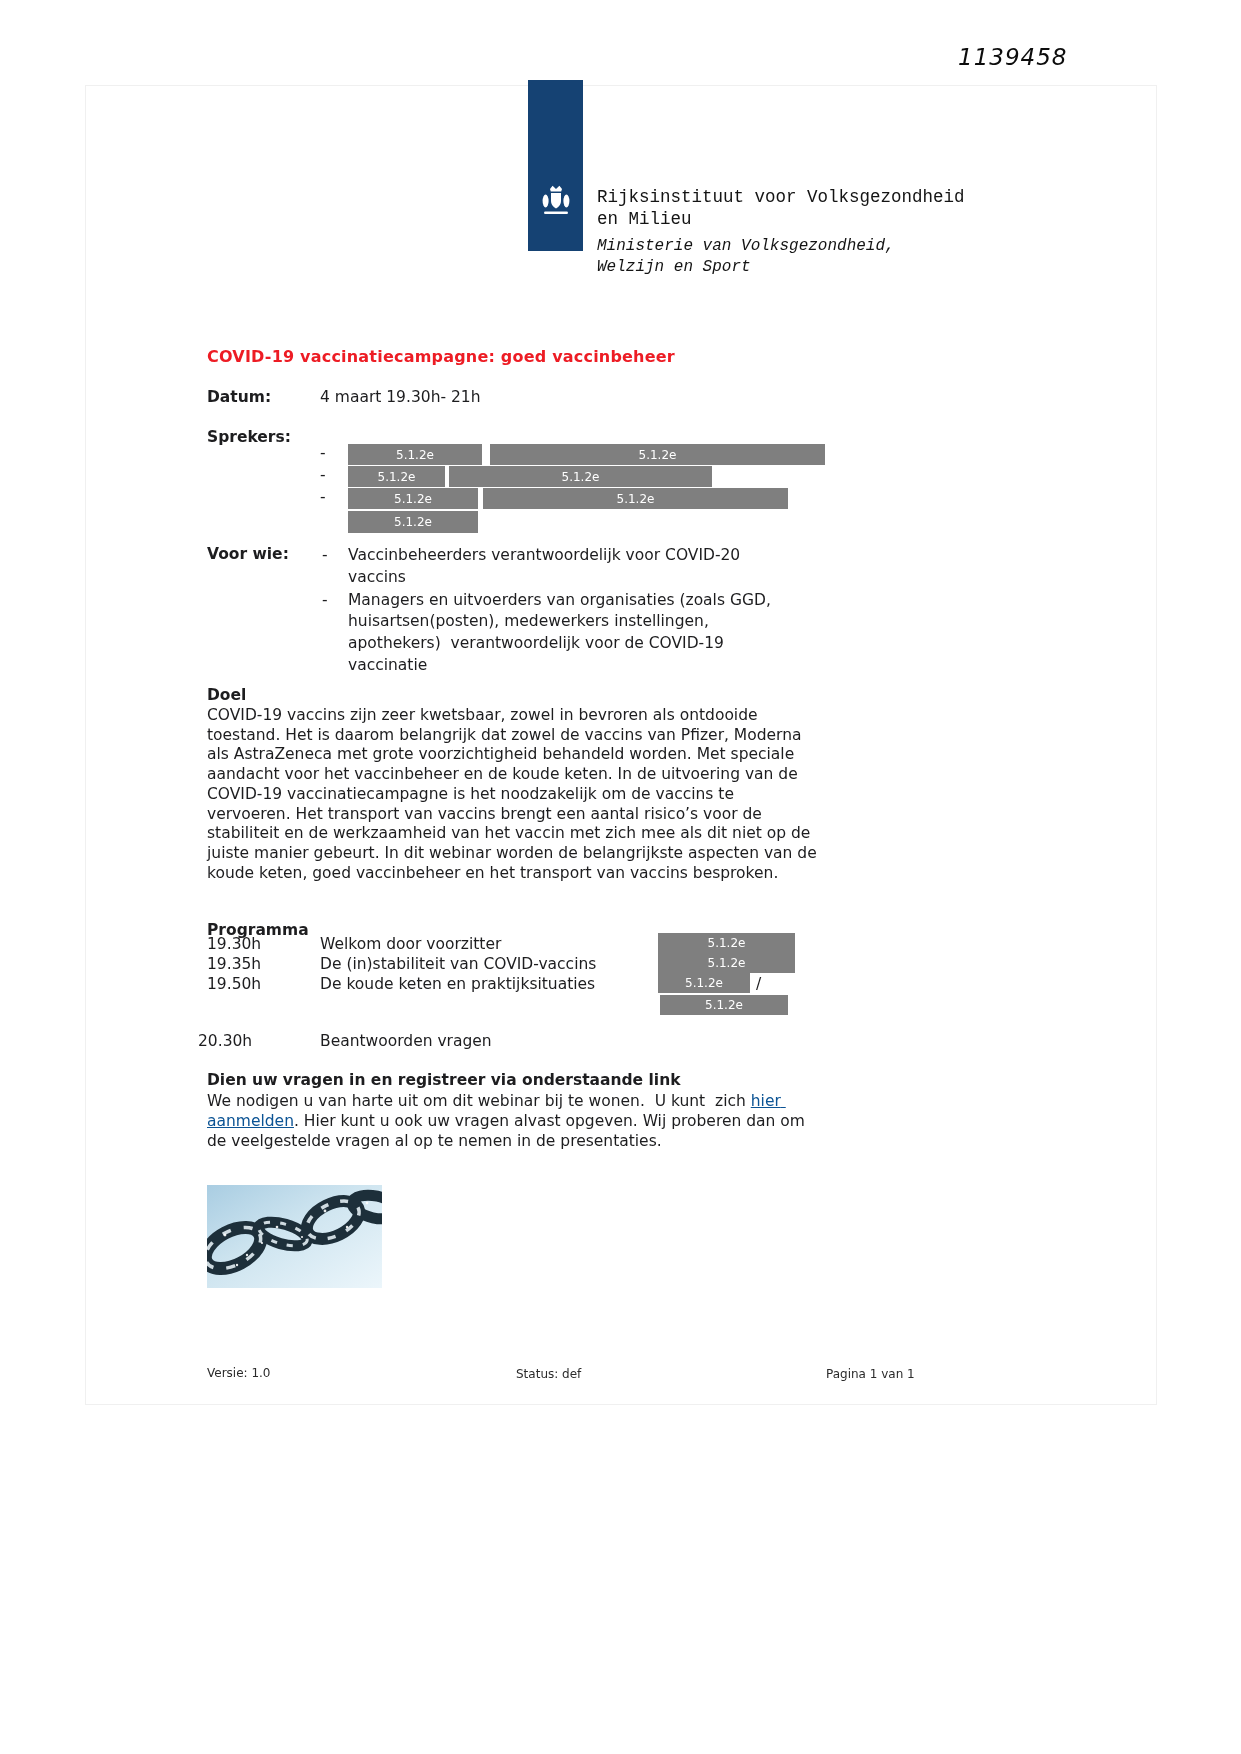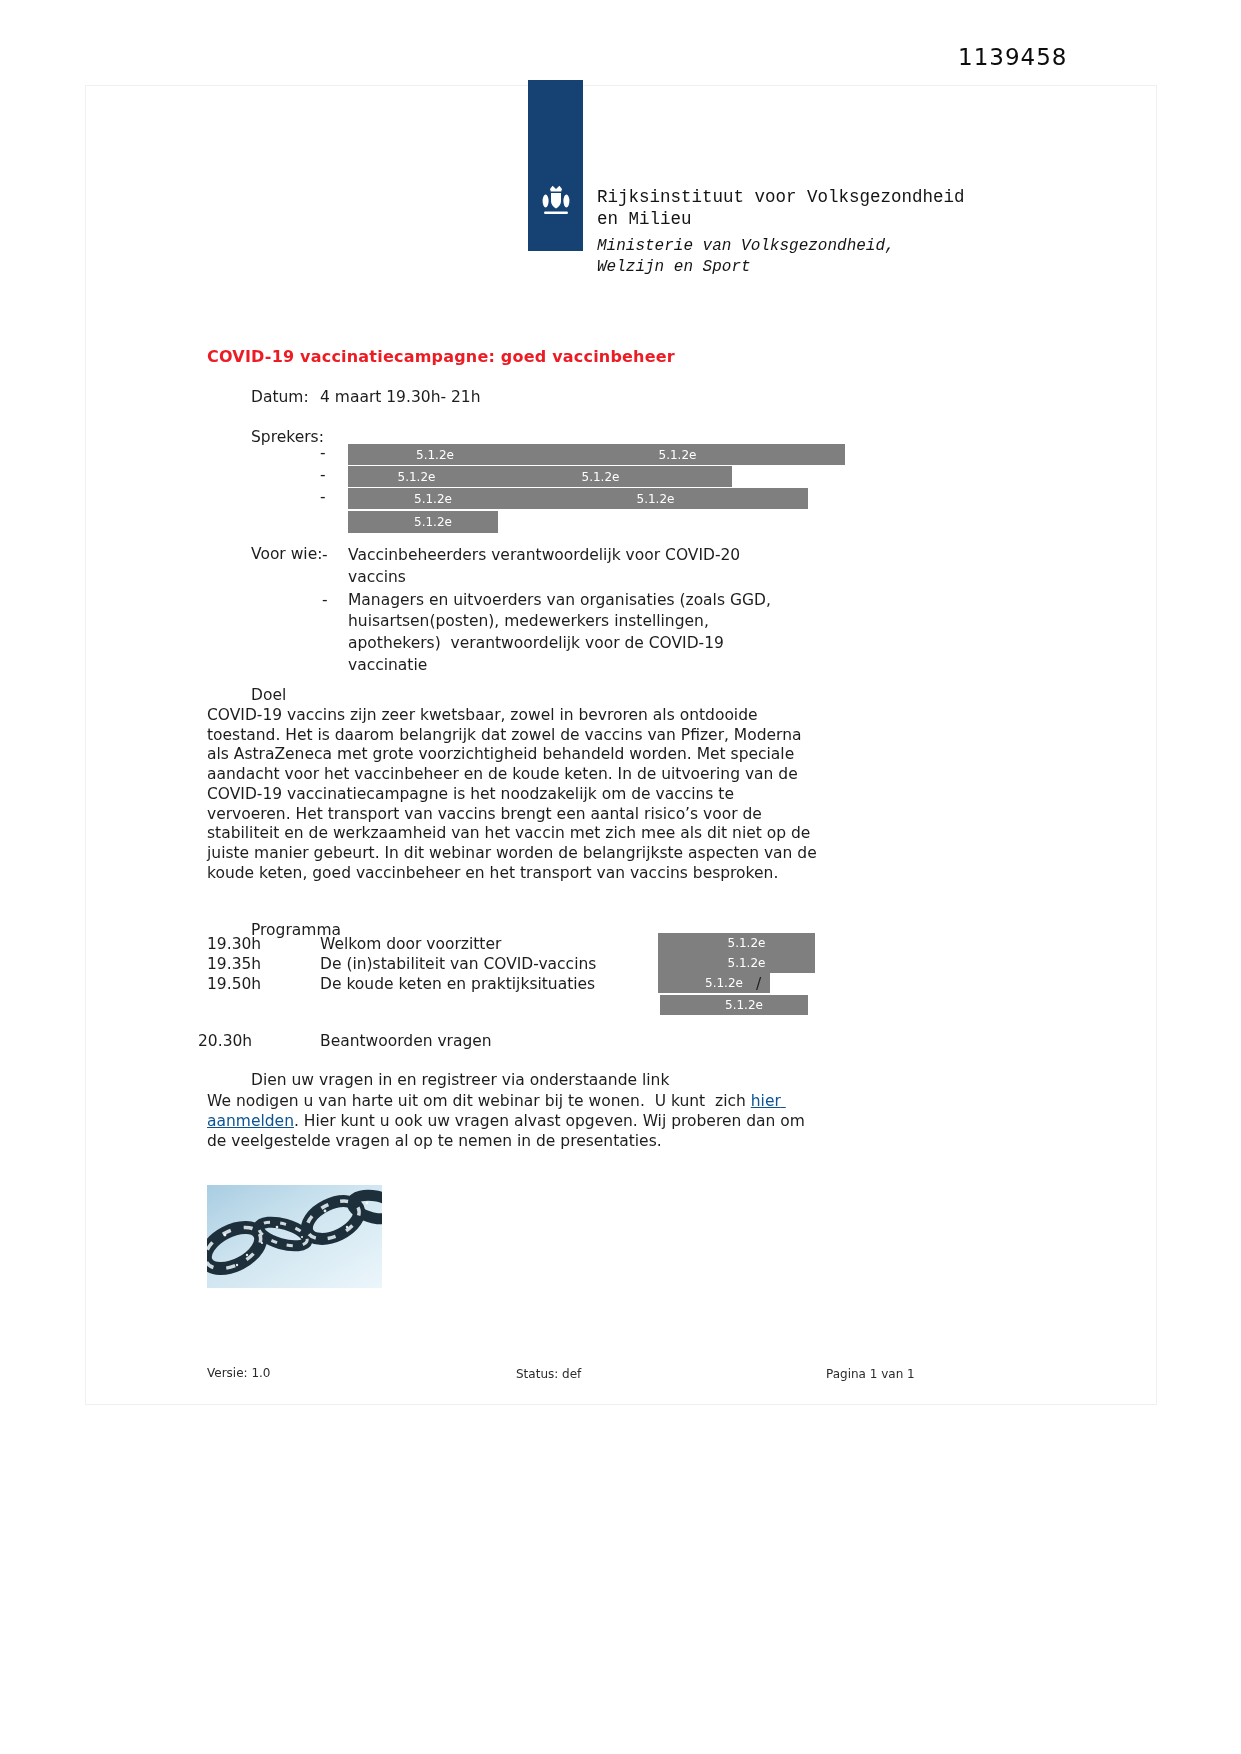--- a/index.html
+++ b/index.html
@@ -2,35 +2,35 @@
 <html><head>
 <meta charset="utf-8">
 <style>
   html,body{margin:0;padding:0;}
   body{
     width:1241px;height:1754px;background:#ffffff;position:relative;
     font-family:"DejaVu Sans","Liberation Sans",sans-serif;color:#1d1d1f;
     -webkit-font-smoothing:antialiased;
   }
   .scan-edge{position:absolute;left:85px;top:85px;width:1070px;height:1318px;border:1px solid #f0f0f0;pointer-events:none;}
-  .doc-number{position:absolute;left:958px;top:44px;font-size:23px;color:#0c0c0c;letter-spacing:1px;}
+  .doc-number{position:absolute;left:958px;top:44px;font-size:23px;color:#0c0c0c;letter-spacing:1px;font-style:italic;}
   .logo-bar{position:absolute;left:528px;top:80px;width:55px;height:171px;background:#154273;}
   .crest{position:absolute;left:50%;top:102px;transform:translateX(-50%);}
   .org-text{
     position:absolute;left:597px;top:186px;
     font-family:Liberation Mono, monospace;
     font-size:17.5px;line-height:22px;color:#141414;
   }
   .ministry{margin-top:6px;font-style:italic;font-size:16px;line-height:21px;}
   .title{position:absolute;left:207px;top:347px;font-size:16px;font-weight:bold;color:#ed1c24;letter-spacing:0.2px;}
   .t{position:absolute;font-size:15.5px;white-space:pre;}
-  .b{font-weight:normal;margin-left:44px;}
+  .b{font-weight:bold;}
   .redact{
     position:absolute;height:21px;background:#7f7f7f;color:#ffffff;
-    font-size:12px;display:flex;align-items:center;justify-content:center;padding-left:20px;
+    font-size:12px;display:flex;align-items:center;justify-content:center;
   }
   .dash{position:absolute;font-size:15.5px;}
   .vw{position:absolute;left:320px;top:545px;width:478px;font-size:15.5px;line-height:21.8px;}
   .vw-item{position:relative;padding-left:28px;white-space:pre-wrap;margin-bottom:1px;}
   .vw-item::before{content:"-";position:absolute;left:2px;top:0;}
   .para{position:absolute;font-size:15.5px;}
   .doel-text{line-height:19.7px;width:615px;}
   .vragen-text{line-height:20px;width:600px;white-space:pre-wrap;}
   .link{color:#0b5394;text-decoration:underline;cursor:pointer;}
   .footer-item{position:absolute;font-size:12px;color:#2b2b2b;margin-top:27px;}

